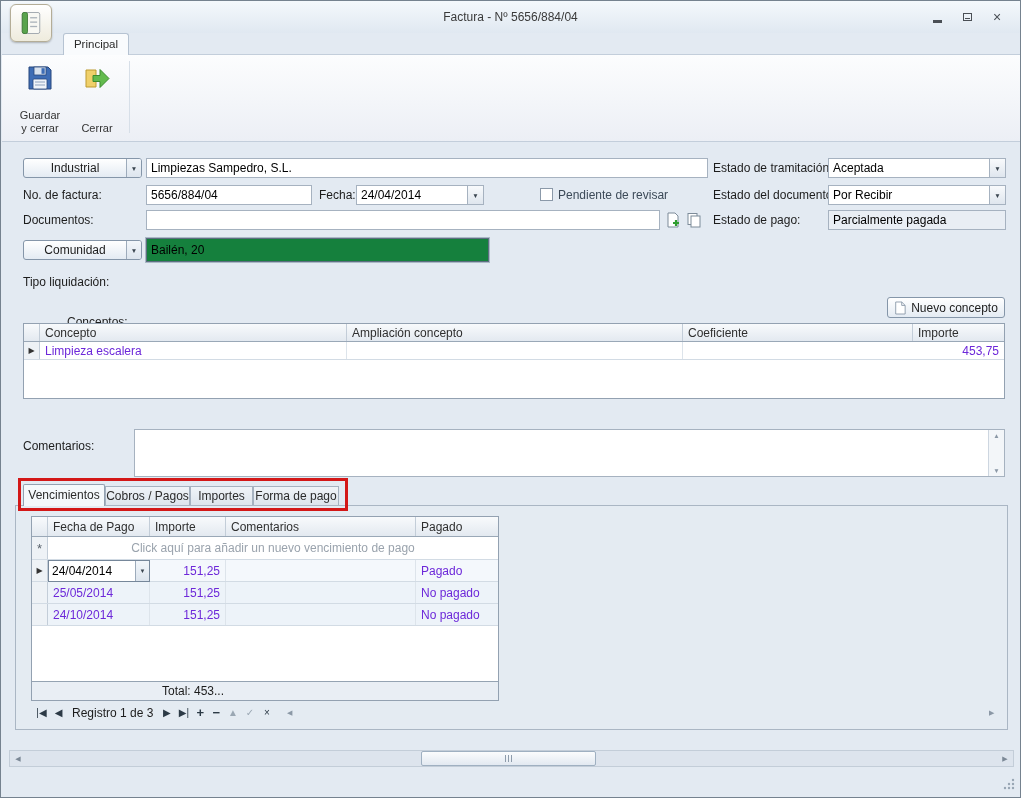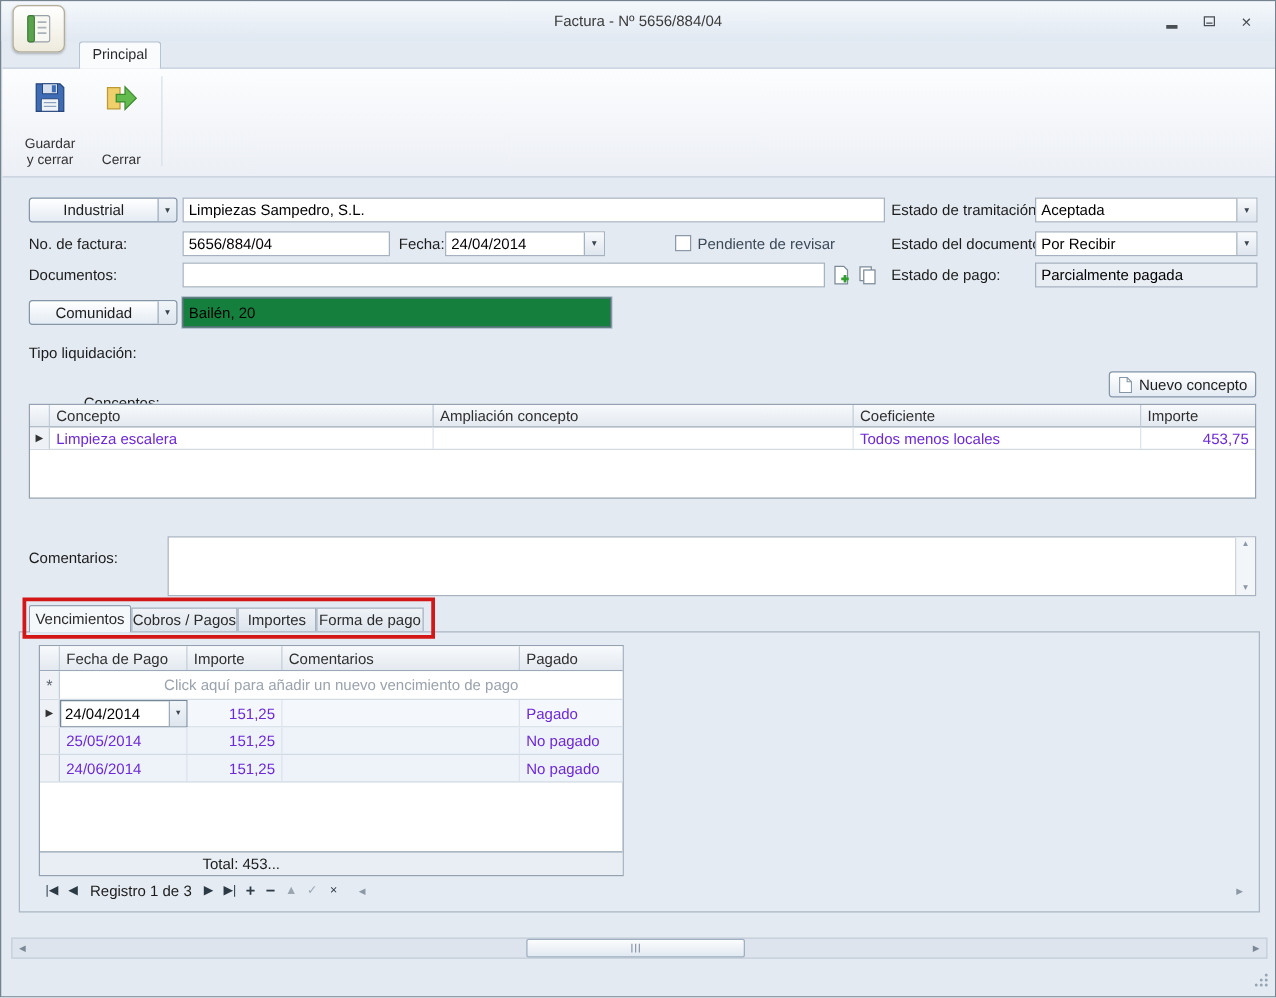--- a/index.html
+++ b/index.html
@@ -190,21 +190,20 @@
       <div class="gh" style="left:0;width:16px;padding:0;"></div>
       <div class="gh" style="left:16px;width:307px;">Concepto</div>
       <div class="gh" style="left:323px;width:336px;">Ampliación concepto</div>
       <div class="gh" style="left:659px;width:230px;">Coeficiente</div>
       <div class="gh" style="left:889px;right:0;border-right:none;">Importe</div>
     </div>
     <div class="grow" style="top:18px;height:18px;">
       <div class="gind">▶</div>
       <div class="gc" style="left:16px;width:307px;">Limpieza escalera</div>
       <div class="gc" style="left:323px;width:336px;"></div>
-      <div class="gc" style="left:659px;width:230px;">Todos menos locales</div>
       <div class="gc num" style="left:889px;right:0;border-right:none;">453,75</div>
     </div>
   </div>
 
   <div class="lbl" style="left:22px;top:438px;">Comentarios:</div>
   <div class="field" style="left:133px;top:428px;width:871px;height:48px;align-items:stretch;">
     <div style="flex:1;"></div>
     <div class="vrail">
       <span>▲</span>
       <span>▼</span>
@@ -247,21 +246,21 @@
     <div class="grow" style="top:65px;height:22px;background:#edf3f9;">
       <div class="gind"></div>
       <div class="gc" style="left:16px;width:102px;">25/05/2014</div>
       <div class="gc num" style="left:118px;width:76px;">151,25</div>
       <div class="gc" style="left:194px;width:190px;"></div>
       <div class="gc" style="left:384px;right:0;border-right:none;">No pagado</div>
     </div>
 
     <div class="grow" style="top:87px;height:22px;background:#edf3f9;">
       <div class="gind"></div>
-      <div class="gc" style="left:16px;width:102px;">24/06/2014</div>
+      <div class="gc" style="left:16px;width:102px;">24/10/2014</div>
       <div class="gc num" style="left:118px;width:76px;">151,25</div>
       <div class="gc" style="left:194px;width:190px;"></div>
       <div class="gc" style="left:384px;right:0;border-right:none;">No pagado</div>
     </div>
 
     <div class="footerbar">
       <span class="abs" style="left:104px;width:88px;text-align:right;line-height:18px;font-size:12px;color:#1c1c1c;">Total: 453...</span>
     </div>
   </div>
 

